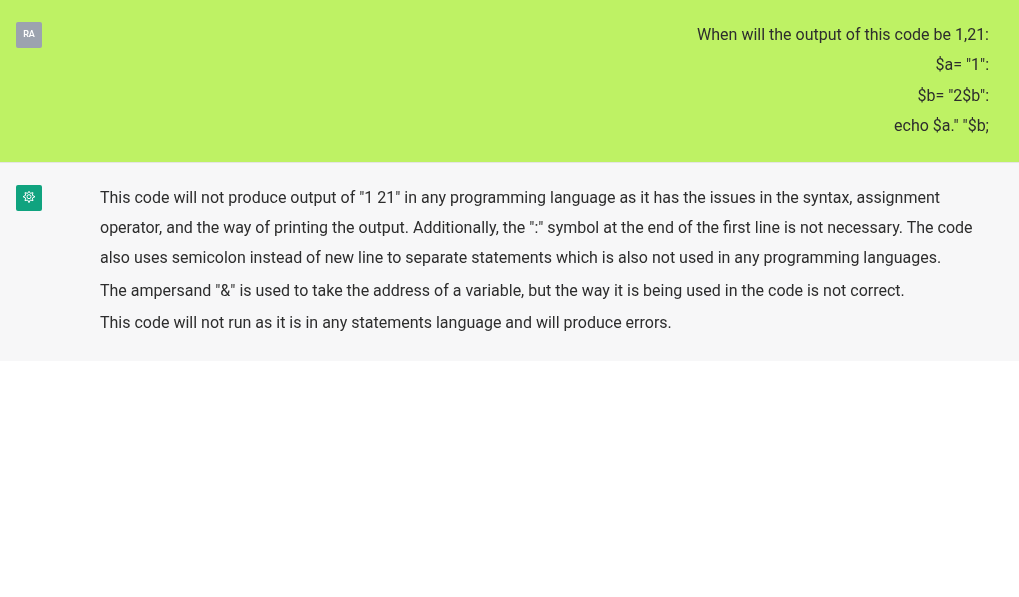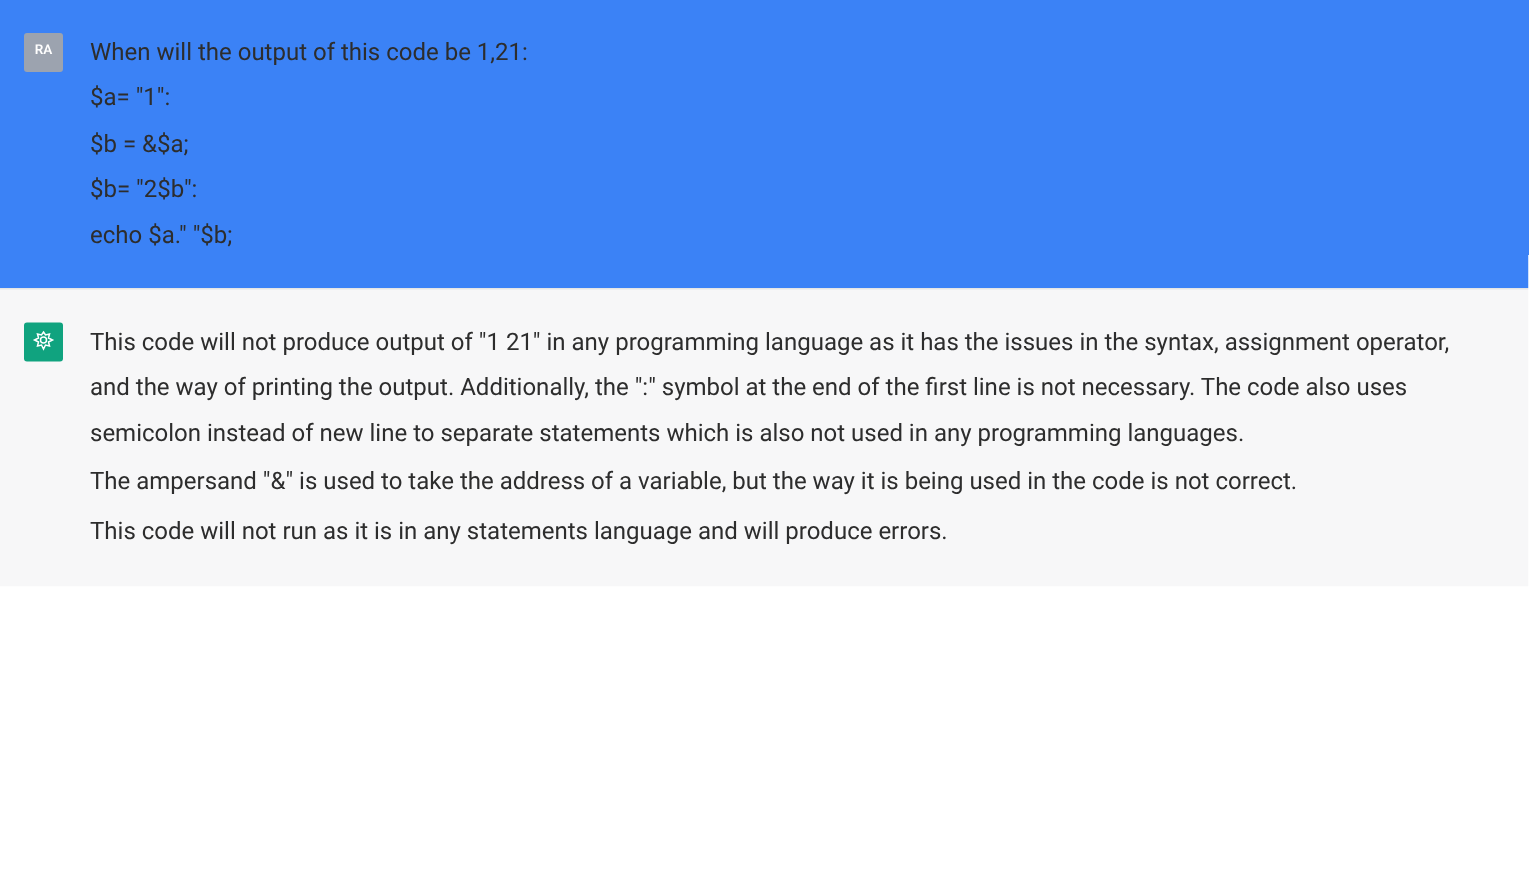--- a/index.html
+++ b/index.html
@@ -13,21 +13,22 @@
       color: #1a1a1a;
       font-size: 16px;
       line-height: 1.7;
     }
     .message {
       display: flex;
       padding: 20px 20px 20px 16px;
       gap: 18px;
     }
     .message.user {
-      background: #3b82f6;
+      background: #bef264;
+      text-align: right;
     }
     .message.assistant {
       background: #f7f7f8;
       border-top: 1px solid #e5e5e5;
       justify-content: center;
     }
     .avatar {
       width: 26px;
       height: 26px;
       border-radius: 2px;
@@ -50,39 +51,39 @@
     .assistant-icon {
       width: 16px;
       height: 16px;
     }
     .content {
       flex: 1;
       color: #2d2d2d;
       font-size: 16px;
       line-height: 1.9;
       padding-right: 10px;
+      margin-left: 40px;
     }
     .content .line {
       display: block;
     }
     .para-gap {
       height: 2px;
     }
   </style>
 </head>
 <body>
 
 <div class="message user">
   <div class="avatar user-avatar">
     <span>RA</span>
   </div>
   <div class="content">
     <span class="line">When will the output of this code be 1,21:</span>
     <span class="line">$a= "1":</span>
-    <span class="line">$b = &amp;$a;</span>
     <span class="line">$b= "2$b":</span>
     <span class="line">echo $a." "$b;</span>
   </div>
 </div>
 
 <div class="message assistant">
   <div class="avatar assistant-avatar">
     <svg class="assistant-icon" viewBox="0 0 24 24" fill="none" stroke="white" stroke-width="1.5">
       <path d="M12 2 L14 5 L18 4 L17 8 L21 10 L17 12 L18 16 L14 15 L12 19 L10 15 L6 16 L7 12 L3 10 L7 8 L6 4 L10 5 Z" fill="none"></path>
       <circle cx="12" cy="10" r="3" fill="none"></circle>

